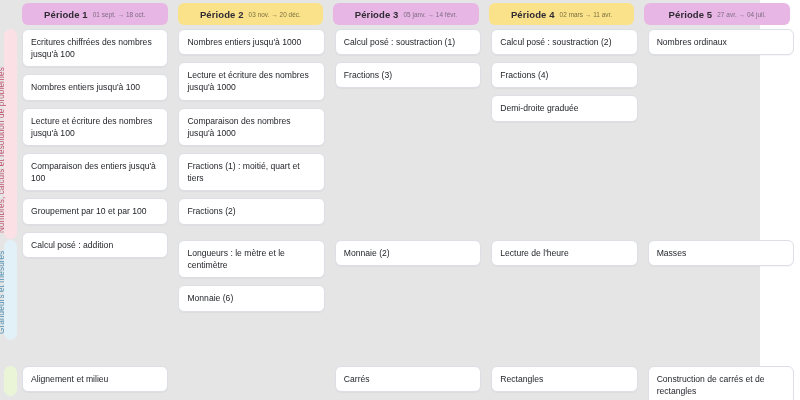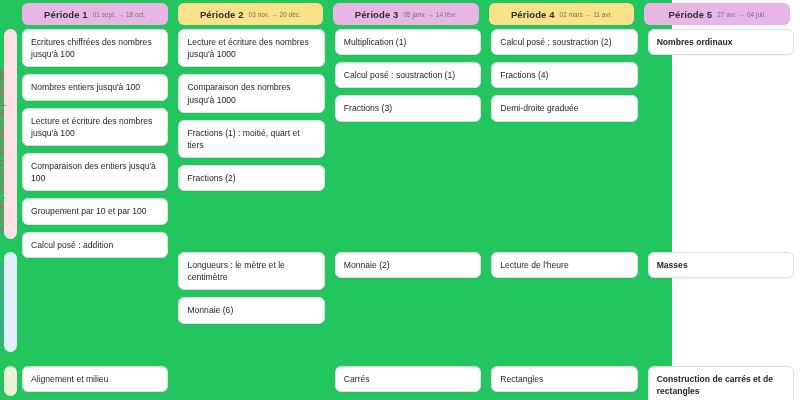--- a/index.html
+++ b/index.html
@@ -7,24 +7,23 @@
     padding: 0;
     width: 800px;
     height: 400px;
     overflow: hidden;
     background: #ffffff;
     font-family: "Liberation Sans", sans-serif;
   }
 
   #board {
     position: relative;
-    width: 648px;
+    width: 760px;
     height: 400px;
-    background: #22c55e;
-    padding-left: 24px;
+    background: #e5e5e5;
   }
 
   
   .header-row {
     position: absolute;
     top: 3px;
     left: 0;
     width: 800px;
     height: 22px;
     display: flex;
@@ -62,21 +61,21 @@
   .period-head.yellow .period-dates { color: #7d7040; }
 
   
   .section {
     position: absolute;
     left: 0;
     width: 800px;
     display: flex;
   }
   .section-nm  { top: 29px;  }
-  .section-gm  { top: 252px; }
+  .section-gm  { top: 240px; }
   .section-esp { top: 366px; }
 
   .rail {
     position: relative;
     width: 13px;
     flex: 0 0 13px;
     margin-left: 4px;
     margin-right: 5px;
     border-radius: 7px;
   }
@@ -103,21 +102,21 @@
     flex: 1 1 auto;
     display: flex;
   }
   .col {
     flex: 1 1 0;
     margin-right: 10px;
     display: flex;
     flex-direction: column;
     gap: 7px;
   }
-  .col:last-child { margin-right: 6px; font-weight: bold; }
+  .col:last-child { margin-right: 6px; }
 
   .card {
     background: #ffffff;
     border: 1px solid #dcdfe4;
     border-radius: 6px;
     padding: 6px 7px 6px 8px;
     font-size: 8.6px;
     line-height: 1.42;
     color: #24262b;
     box-sizing: border-box;
@@ -164,27 +163,27 @@
     <div class="cols">
         <div class="col">
           <div class="card two-line">Ecritures chiffrées des nombres jusqu'à 100</div>
           <div class="card">Nombres entiers jusqu'à 100</div>
           <div class="card two-line">Lecture et écriture des nombres jusqu'à 100</div>
           <div class="card two-line">Comparaison des entiers jusqu'à 100</div>
           <div class="card">Groupement par 10 et par 100</div>
           <div class="card">Calcul posé : addition</div>
         </div>
         <div class="col">
+          <div class="card">Nombres entiers jusqu'à 1000</div>
           <div class="card two-line">Lecture et écriture des nombres jusqu'à 1000</div>
           <div class="card two-line">Comparaison des nombres jusqu'à 1000</div>
           <div class="card two-line">Fractions (1) : moitié, quart et tiers</div>
           <div class="card">Fractions (2)</div>
         </div>
         <div class="col">
-          <div class="card">Multiplication (1)</div>
           <div class="card">Calcul posé : soustraction (1)</div>
           <div class="card">Fractions (3)</div>
         </div>
         <div class="col">
           <div class="card">Calcul posé : soustraction (2)</div>
           <div class="card">Fractions (4)</div>
           <div class="card">Demi-droite graduée</div>
         </div>
         <div class="col">
           <div class="card">Nombres ordinaux</div>

